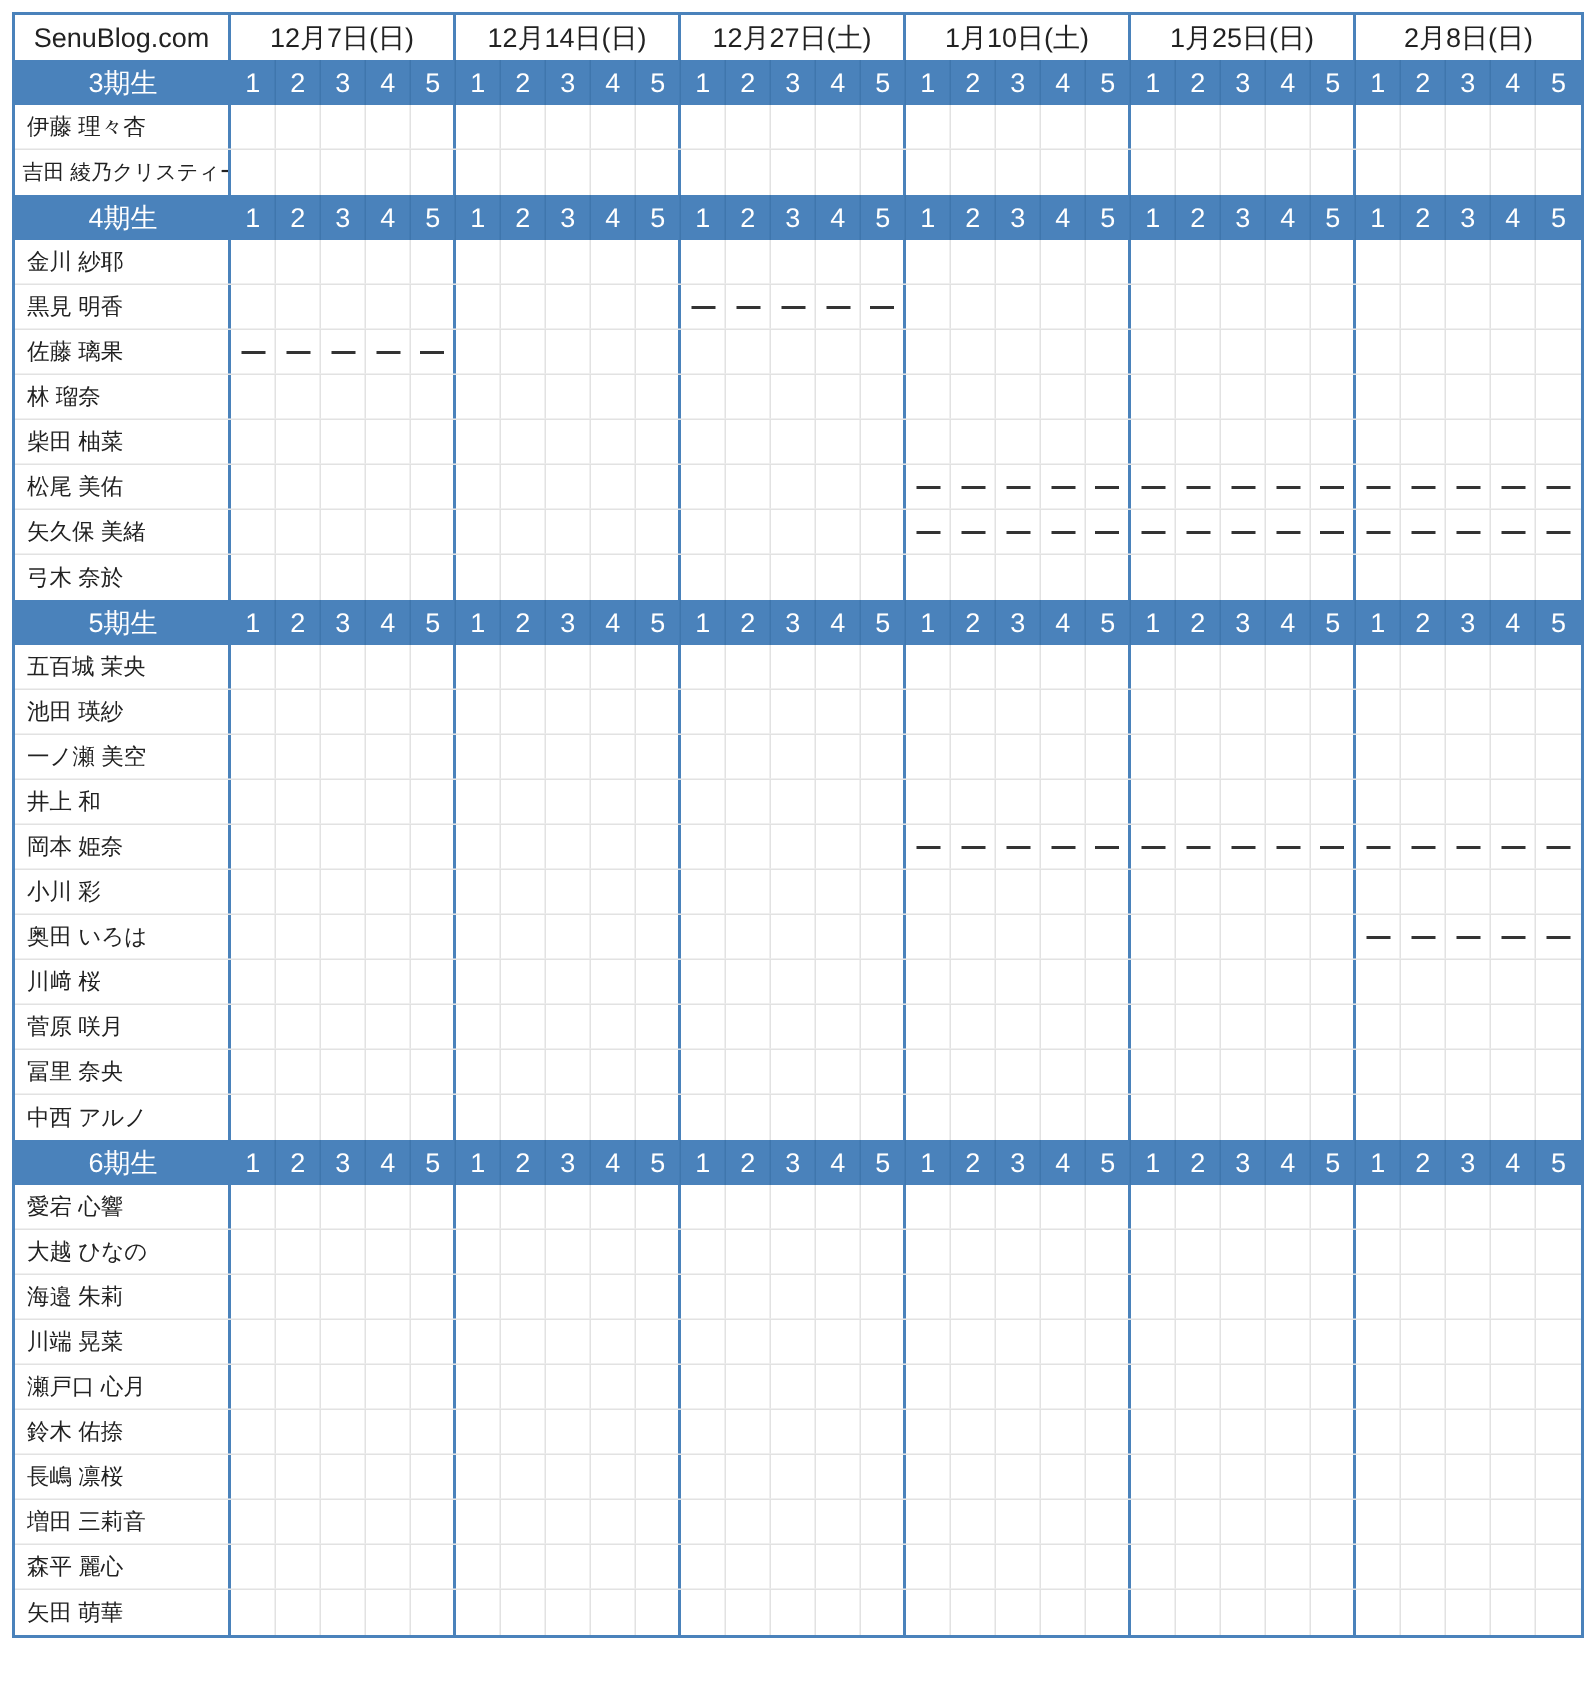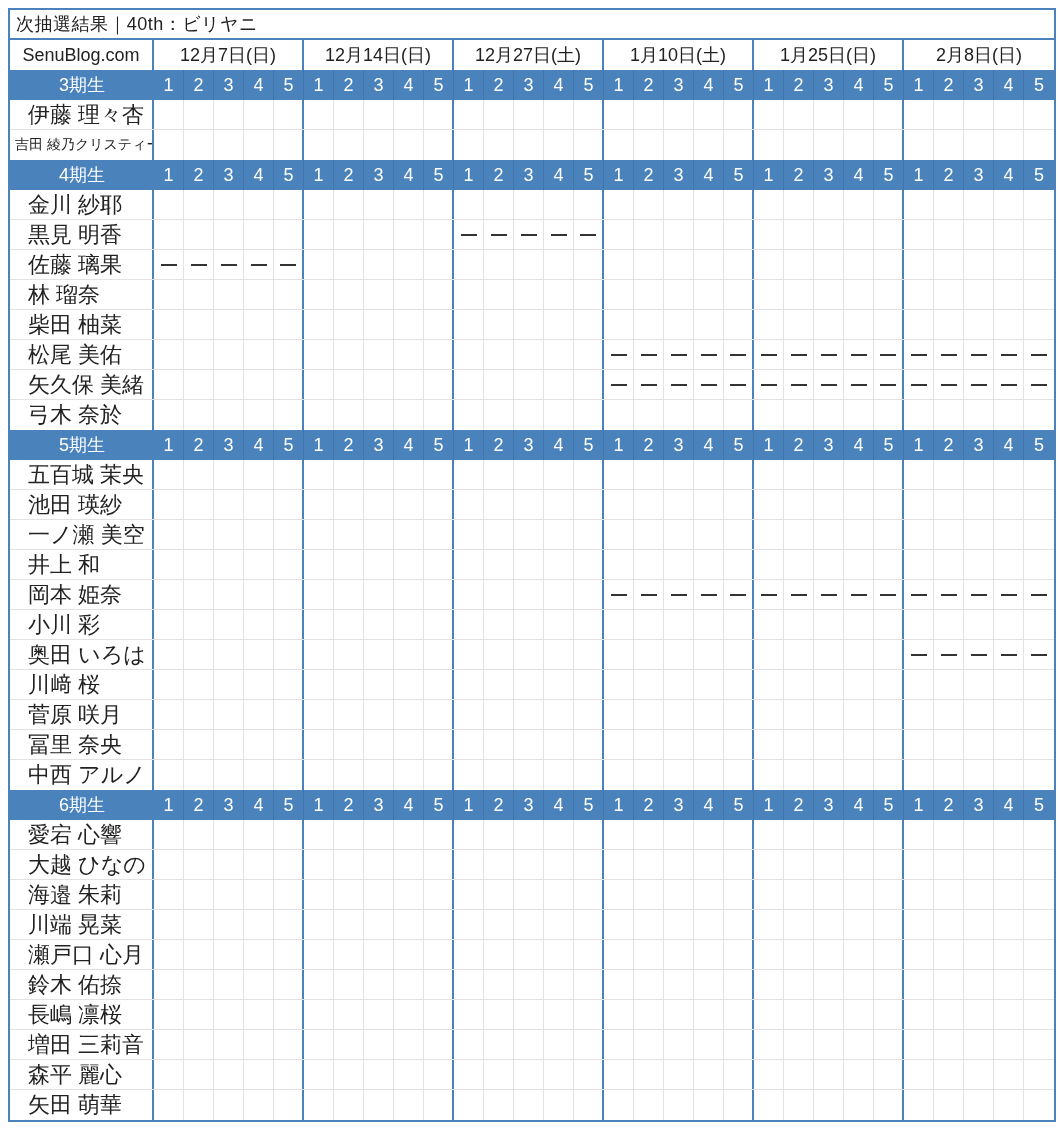--- a/index.html
+++ b/index.html
@@ -16,34 +16,33 @@
                       justify-content: center; font-size: 18px; }
     .date-row .date:last-child { border-right: none; width: 150px; }
     .group-hdr { display: flex; height: 30px; background: #4a82bb; color: #ffffff; }
     .group-hdr .gname { width: 144px; display: flex; align-items: center; justify-content: center; font-size: 18px; }
     .group-hdr .num { width: 30px; display: flex; align-items: center; justify-content: center; font-size: 18px;
                       border-right: 1px solid #3f76ad; box-sizing: border-box; }
     .group-hdr .num:last-child { border-right: none; }
     .mrow { display: flex; height: 30px; border-bottom: 1px solid #e2e2e2; box-sizing: border-box; }
     .mrow:last-child { border-bottom: none; }
     .mrow .mname { width: 142px; border-right: 2px solid #4a82bb; display: flex; align-items: center;
-                   padding-left: 18px; box-sizing: border-box; font-size: 22px; white-space: nowrap; overflow: hidden; }
+                   padding-left: 8px; box-sizing: border-box; font-size: 15px; white-space: nowrap; overflow: hidden; }
     .mrow .mname.small { font-size: 14px; padding-left: 5px; }
     .mrow .mname { width: 144px; }
     .cell { width: 30px; box-sizing: border-box; border-right: 1px solid #e2e2e2; display: flex;
             align-items: center; justify-content: center; font-size: 16px; color: #333; }
     .cell.block-end { border-right: 2px solid #4a82bb; }
     .cell.last { border-right: none; }
     .dash { display: block; width: 16px; height: 2px; background: #333; }
   </style>
 </head>
 <body>
 
 <div class="sheet">
-  <div class="title-row">次抽選結果｜40th：ビリヤニ</div>
   <div class="date-row" id="date-row">
     <div class="site">SenuBlog.com</div>
   <div class="date">12月7日(日)</div>
       <div class="date">12月14日(日)</div>
       <div class="date">12月27日(土)</div>
       <div class="date">1月10日(土)</div>
       <div class="date">1月25日(日)</div>
       <div class="date">2月8日(日)</div>
     </div>
   <div id="groups">

